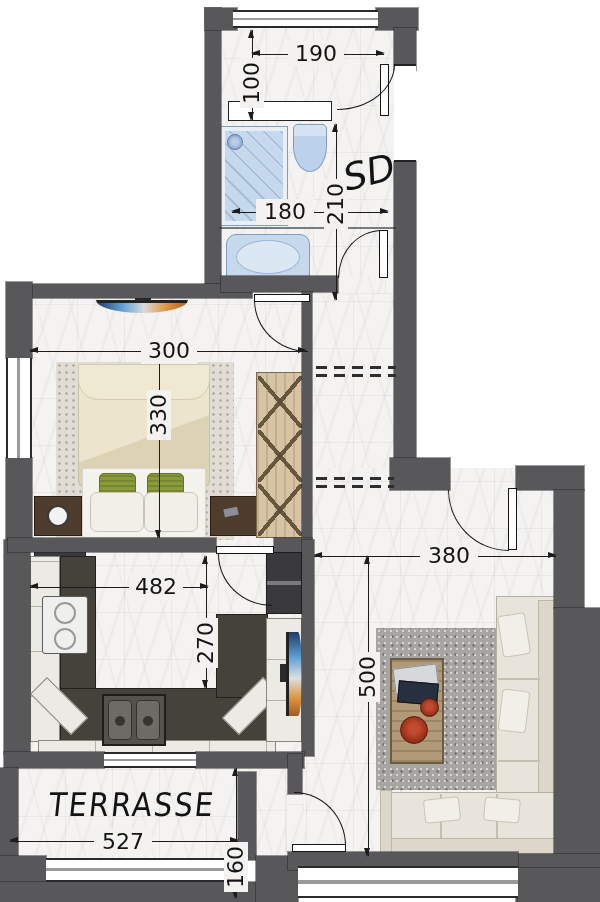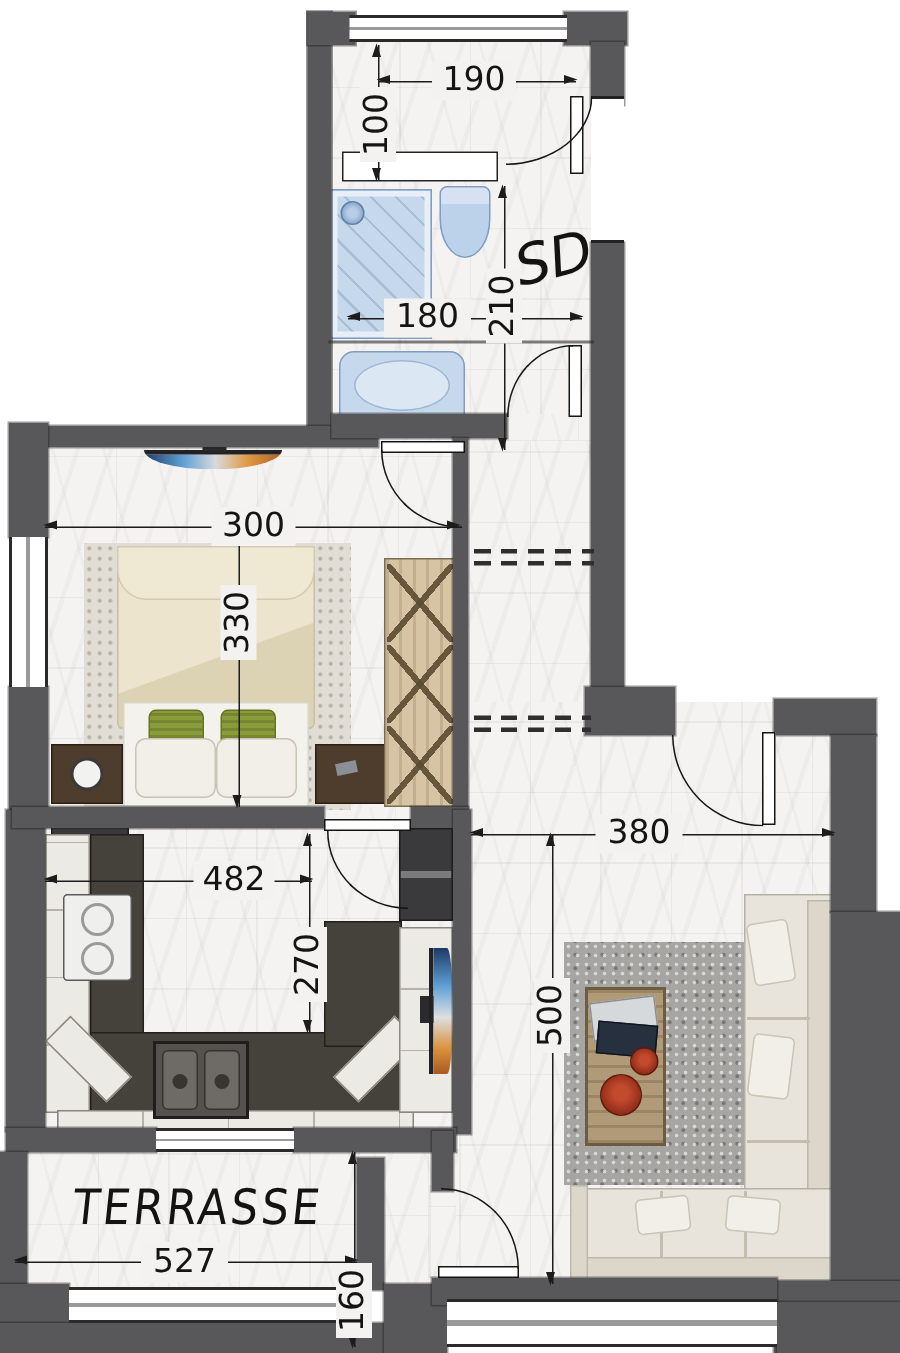--- a/index.html
+++ b/index.html
@@ -230,21 +230,21 @@
     </div>
   <div class="dlab dlabv" style="left:146px;top:386px;width:26px;height:58px;">
       <span>330</span>
     </div>
   <div class="dlab" style="left:129px;top:574px;width:54px;height:26px;">
       <span>482</span>
     </div>
   <div class="dlab dlabv" style="left:193px;top:614px;width:26px;height:58px;">
       <span>270</span>
     </div>
-  <div class="dlab" style="left:397px;top:543px;width:58px;height:26px;">
+  <div class="dlab" style="left:420px;top:543px;width:58px;height:26px;">
       <span>380</span>
     </div>
   <div class="dlab dlabv" style="left:355px;top:648px;width:26px;height:58px;">
       <span>500</span>
     </div>
   <div class="dlab" style="left:94px;top:828px;width:58px;height:27px;">
       <span>527</span>
     </div>
   <div class="dlab dlabv" style="left:223px;top:840px;width:26px;height:54px;">
       <span>160</span>

